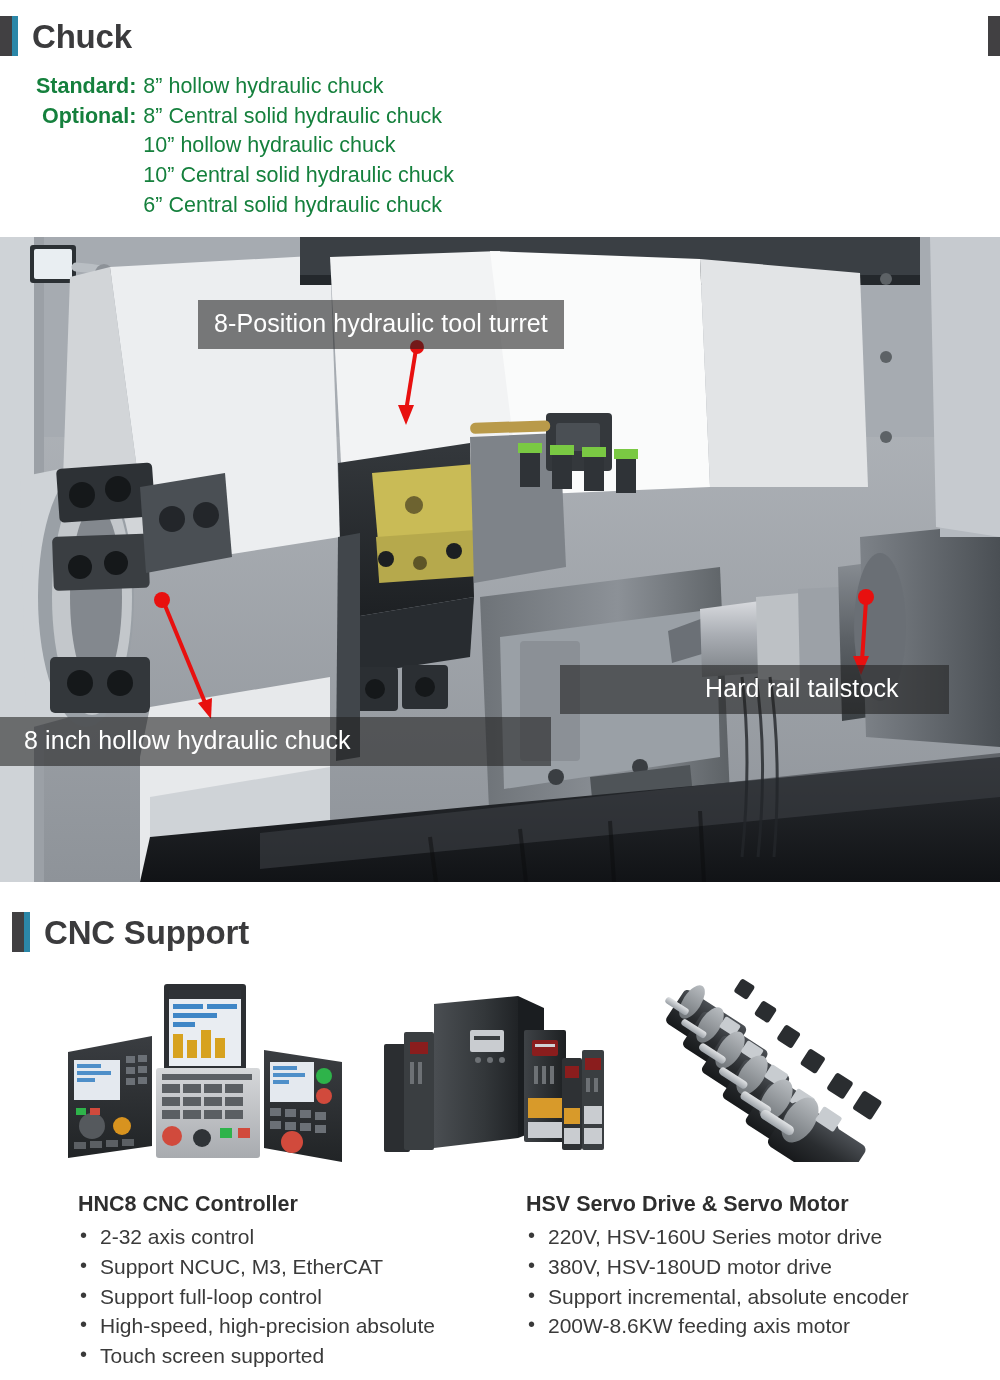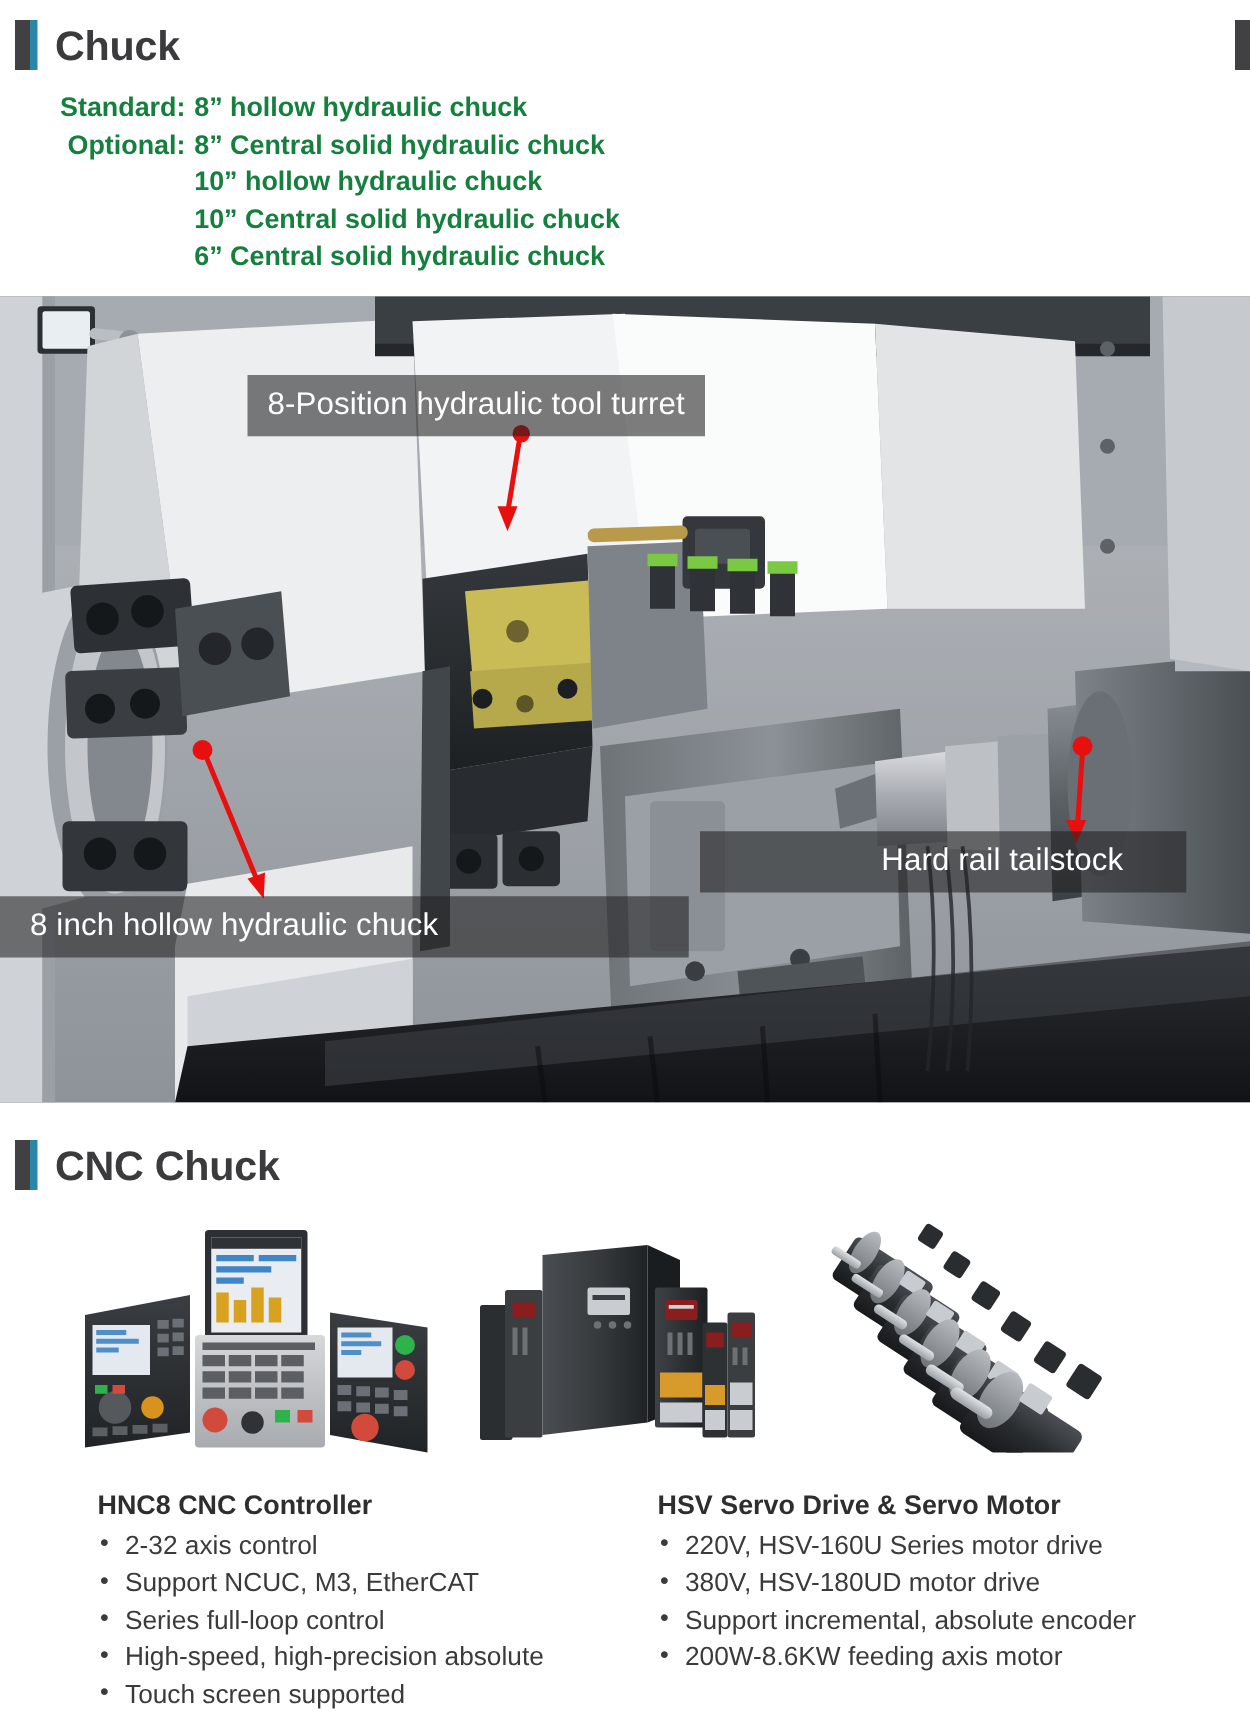--- a/index.html
+++ b/index.html
@@ -45,21 +45,21 @@
 
   
   .spec-row {
     position: absolute;
     top: 16px;
     left: 0;
     width: 1000px;
     display: flex;
   }
   .spec-col { width: 500px; position: relative; }
-  .spec-col.left  { padding-left: 12px; }
+  .spec-col.left  { }
   .spec-col.right { padding-left: 490px; }
   .spec-col.right .sec-head { margin-left: -490px; padding-left: 488px; }
 
   .spec-table {
     margin-top: 16px;
     border-collapse: collapse;
   }
   .spec-col.left .spec-table  { margin-left: 36px; }
 
   .spec-table td {
@@ -67,21 +67,21 @@
     line-height: 1.38;
     color: #15803d;
     vertical-align: top;
     white-space: nowrap;
   }
   .spec-label {
     font-weight: bold;
     padding-right: 7px;
     text-align: right;
   }
-  .spec-value { font-weight: bold; margin-left: 32px; }
+  .spec-value { font-weight: normal; margin-left: 32px; }
 
   
   .photo {
     position: absolute;
     top: 237px;
     left: 0;
     width: 1000px;
     height: 645px;
     overflow: hidden;
     background: #8d9095;
@@ -372,21 +372,21 @@
       </g>
     </svg>
 
     <div class="photo-caption cap-turret">8-Position hydraulic tool turret</div>
     <div class="photo-caption cap-tailstock">Hard rail tailstock</div>
     <div class="photo-caption cap-chuck">8 inch hollow hydraulic chuck</div>
   </div>
 
   <div class="sec-head cnc-head">
     <span class="accent-bar"></span>
-    <span class="sec-title">CNC Chuck</span>
+    <span class="sec-title">CNC Support</span>
   </div>
 
   <div class="cnc-images">
 
     <div class="img-controller">
       <svg width="300" height="190" viewBox="0 0 300 190" xmlns="http://www.w3.org/2000/svg">
         <defs>
           <linearGradient id="panelface" x1="0" y1="0" x2="0" y2="1">
             <stop offset="0%" stop-color="#3a3d41"></stop>
             <stop offset="100%" stop-color="#212426"></stop>
@@ -620,21 +620,21 @@
     </div>
   </div>
 
   <div class="feature-row">
 
     <div class="feature-col left">
       <div class="feat-title">HNC8 CNC Controller</div>
       <ul class="feat-list">
         <li>2-32 axis control</li>
         <li>Support NCUC, M3, EtherCAT</li>
-        <li>Series full-loop control</li>
+        <li>Support full-loop control</li>
         <li>High-speed, high-precision absolute</li>
         <li>Touch screen supported</li>
       </ul>
     </div>
 
     <div class="feature-col right">
       <div class="feat-title">HSV Servo Drive &amp; Servo Motor</div>
       <ul class="feat-list">
         <li>220V, HSV-160U Series motor drive</li>
         <li>380V, HSV-180UD motor drive</li>

